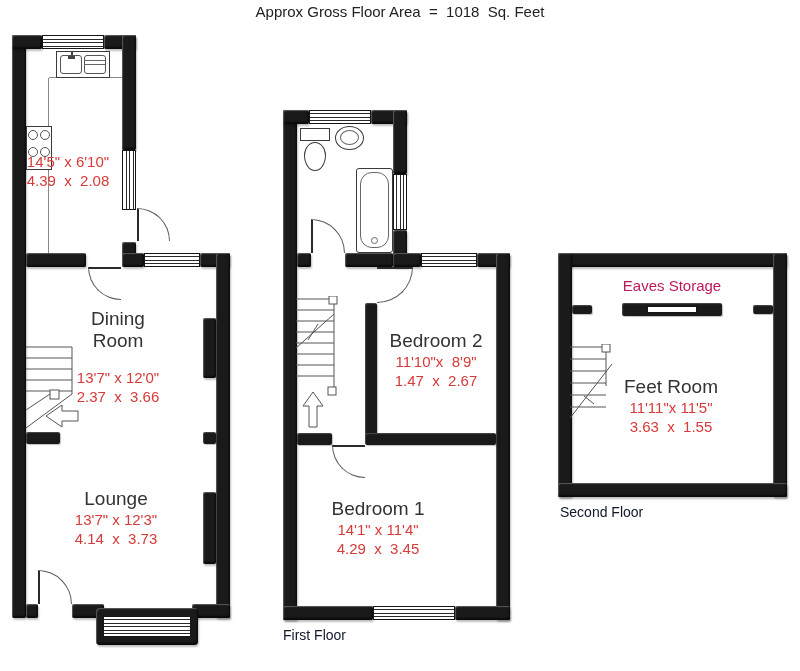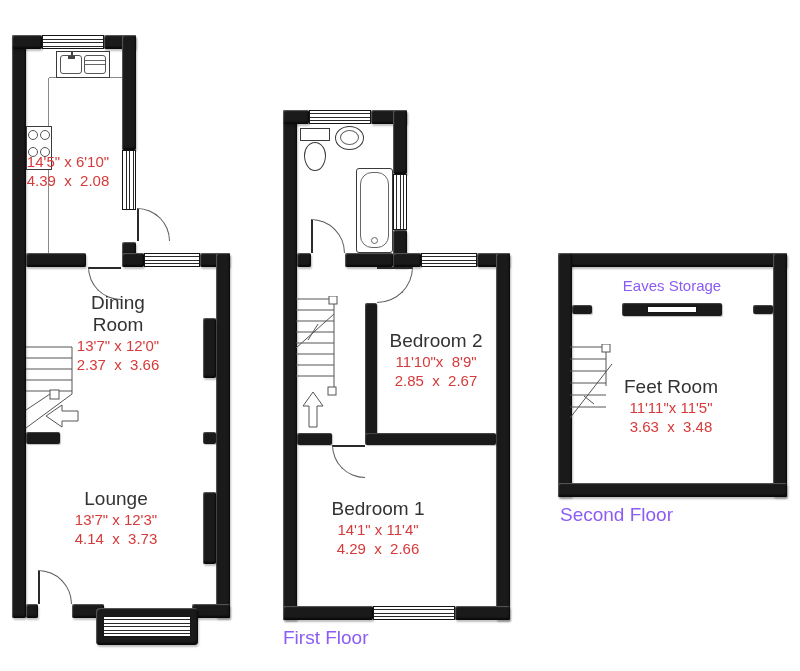--- a/index.html
+++ b/index.html
@@ -27,30 +27,31 @@
   .fix { position:absolute; background:#fff; border:1px solid #3a3a3a; box-sizing:border-box; z-index:2; }
   .line { position:absolute; background:#8a8a8a; z-index:1; }
   .stairs { position:absolute; z-index:2; }
   
   .title {
     position:absolute; left:0; top:3px; width:800px; text-align:center;
     font-size:15px; color:#222; white-space:pre; z-index:5;
   }
   .room-label { position:absolute; text-align:center; z-index:5; }
   .rname { font-size:19px; color:#333; line-height:22px; white-space:pre; }
-  .rname.wrap { white-space:normal; width:84px; margin:0 auto; }
+  .rname.wrap { white-space:normal; width:84px; margin:16px auto; }
   .rdim  { font-size:15px; color:#d63a3a; line-height:19px; white-space:pre; }
-  .small-label { font-size:15px; color:#8b5cf6; line-height:18px; }
-  .floor-label { position:absolute; font-size:19px; color:#8b5cf6; z-index:5; }
+  .small-label { font-size:15px; color:#be185d; line-height:18px; }
+  .floor-label { position:absolute; font-size:14px; color:#0f172a; z-index:5; }
 </style>
 </head>
 <body>
 
 <div id="stage">
 
+  <div class="title">Approx Gross Floor Area  =  1018  Sq. Feet</div>
 
   <div class="layer">
 
     <div class="w" style="left:12px;top:35px;width:14px;height:583px"></div>
     <div class="w" style="left:12px;top:35px;width:30px;height:14px"></div>
     <div class="win win-h" style="left:42px;top:35px;width:62px;height:14px"></div>
     <div class="w" style="left:104px;top:35px;width:32px;height:14px"></div>
     <div class="w" style="left:122px;top:35px;width:14px;height:115px"></div>
     <div class="win win-v" style="left:122px;top:150px;width:14px;height:60px"></div>
     <div class="w" style="left:122px;top:242px;width:14px;height:13px"></div>
@@ -172,26 +173,26 @@
         <line x1="12" y1="44" x2="22" y2="28"></line>
         <rect x="33" y="0" width="8" height="8" fill="#fff"></rect>
         <rect x="32" y="91" width="8" height="8" fill="#fff"></rect>
       </g>
       <polygon points="17,96 27,110 21,110 21,131 13,131 13,110 7,110" fill="#fff" stroke="#555" stroke-width="1"></polygon>
     </svg>
 
     <div class="room-label" style="left:366px;top:330px;width:140px">
       <div class="rname">Bedroom 2</div>
       <div class="rdim">11'10"x  8'9"</div>
-      <div class="rdim">2.85  x  2.67</div>
+      <div class="rdim">1.47  x  2.67</div>
     </div>
     <div class="room-label" style="left:308px;top:498px;width:140px">
       <div class="rname">Bedroom 1</div>
       <div class="rdim">14'1" x 11'4"</div>
-      <div class="rdim">4.29  x  2.66</div>
+      <div class="rdim">4.29  x  3.45</div>
     </div>
     <div class="floor-label" style="left:283px;top:627px">First Floor</div>
   </div>
 
   <div class="layer">
     <div class="w" style="left:558px;top:253px;width:229px;height:14px"></div>
     <div class="w" style="left:558px;top:253px;width:14px;height:244px"></div>
     <div class="w" style="left:773px;top:253px;width:14px;height:244px"></div>
     <div class="w" style="left:558px;top:483px;width:229px;height:14px"></div>
 
@@ -214,18 +215,18 @@
         <rect x="32" y="0" width="8" height="8" fill="#fff"></rect>
       </g>
     </svg>
 
     <div class="room-label" style="left:602px;top:277px;width:140px">
       <div class="small-label">Eaves Storage</div>
     </div>
     <div class="room-label" style="left:601px;top:376px;width:140px">
       <div class="rname">Feet Room</div>
       <div class="rdim">11'11"x 11'5"</div>
-      <div class="rdim">3.63  x  3.48</div>
+      <div class="rdim">3.63  x  1.55</div>
     </div>
     <div class="floor-label" style="left:560px;top:504px">Second Floor</div>
   </div>
 
 </div>
 
 </body></html>

